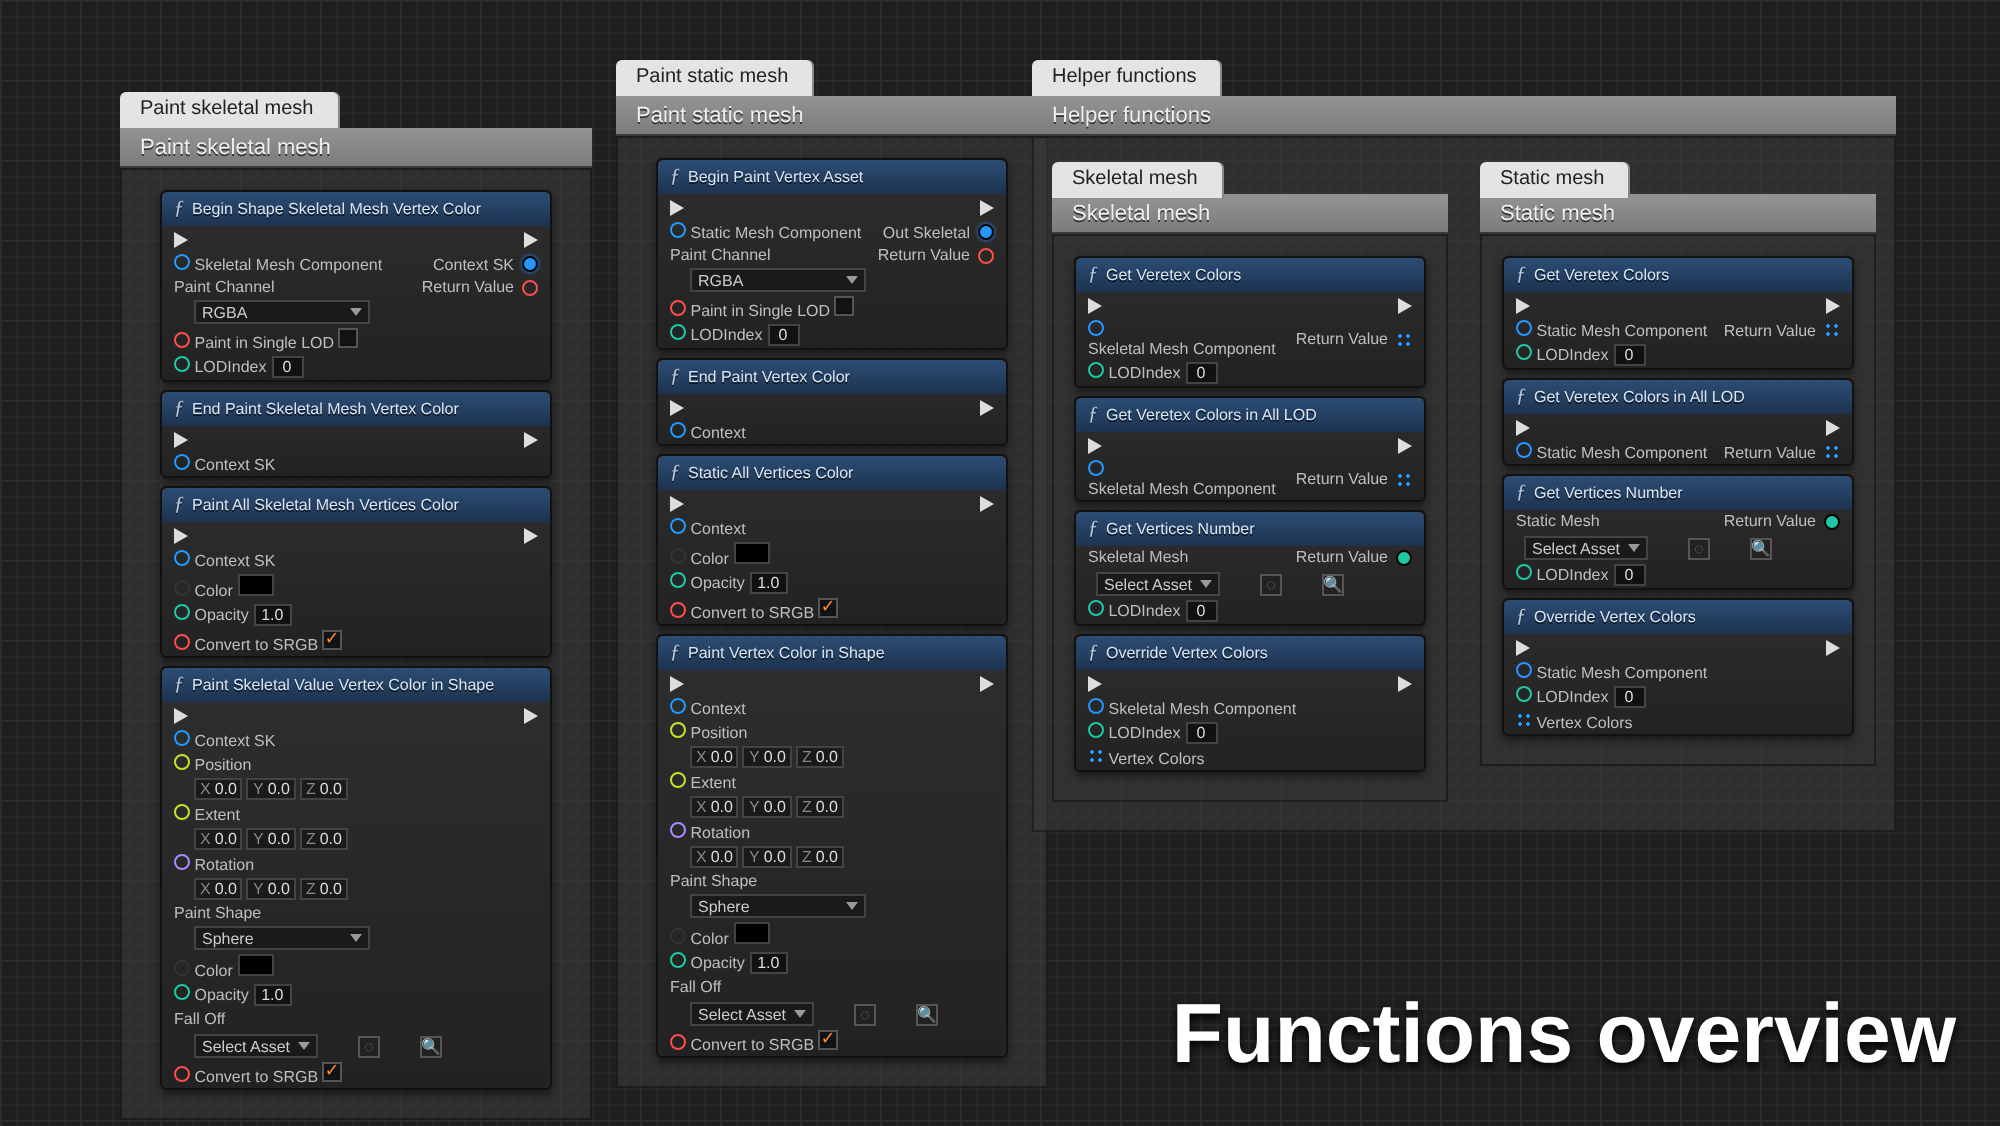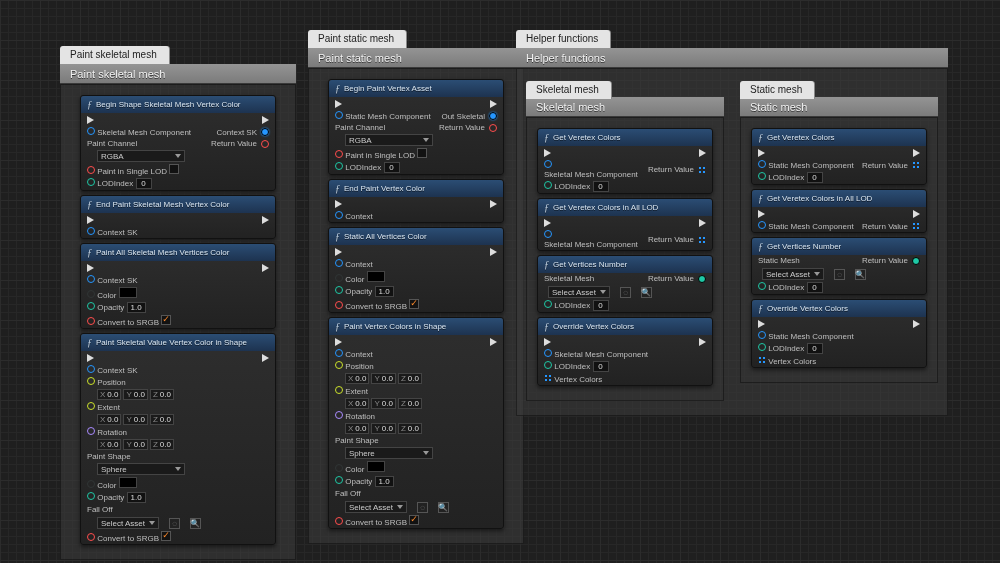--- a/index.html
+++ b/index.html
@@ -50,21 +50,21 @@
   .lbl { color:#bfbfbf; font-size:8px; white-space:nowrap;}
   .right { display:flex; align-items:center; gap:4px;}
   .sel { background:#1a1a1a; color:#ccc; height:12px; font-size:8px; border:1px solid #444; padding:0 3px; position:relative; min-width:88px; display:inline-flex; align-items:center; justify-content:space-between;}
   .sel::after { content:""; border-left:3px solid transparent; border-right:3px solid transparent; border-top:4px solid #999; margin-left:4px;}
   .numbox { background:#111; border:1px solid #444; color:#ddd; font-size:8px; height:11px; min-width:16px; padding:0 3px; display:inline-flex; align-items:center; justify-content:center;}
   .chk { width:10px; height:10px; background:#121212; border:1px solid #555; position:relative; display:inline-block;}
   .chk.on::after { content:"✓"; color:#ff8a2b; font-size:9px; position:absolute; top:-2px; left:0;}
   .xyz { display:flex; gap:2px;}
   .xyz .cell { display:flex; align-items:center; background:#1a1a1a; border:1px solid #444; height:11px; padding:0 2px; font-size:8px;}
   .xyz .cell span.k { color:#888; margin-right:2px;}
-  .assetbox { display:flex; align-items:center; gap:10px; margin-top:1px;}
+  .assetbox { display:flex; align-items:center; gap:20px; margin-top:1px;}
   .assetbox .sel { min-width:54px;}
   .assetbox .mini { width:11px;height:11px; background:#222; border:1px solid #555; display:inline-flex; align-items:center; justify-content:center; color:#888; font-size:8px;}
   .assetbox .mini.mag { color:#bbb;}
   .sub-block { position:relative; margin:6px 5px 4px 5px;}
   .sub-block .sec-tab { top:-16px;}
 </style>
 </head>
 <body>
 
 <div class="section" style="left:60px; top:48px; width:236px;margin-top:16px;">
@@ -322,21 +322,21 @@
           <div><span class="pin cyan"></span> <span class="lbl">Opacity</span> <span class="numbox">1.0</span></div>
         </div>
       <div class="row">
           <div><span class="pin red"></span> <span class="lbl">Convert to SRGB</span> <span class="chk on"></span></div>
         </div>
     </div>
 
     <div class="node nw">
       <div class="node-head">
           <span class="f">ƒ</span>
-          <span>Paint Vertex Colors in Shape</span>
+          <span>Paint Vertex Color in Shape</span>
         </div>
       <div class="exec-row">
           <div class="exec in"></div>
           <div class="exec out"></div>
         </div>
       <div class="row">
           <div><span class="pin bluee"></span> <span class="lbl">Context</span></div>
         </div>
       <div class="row">
           <div><span class="pin yel"></span> <span class="lbl">Position</span></div>
@@ -616,13 +616,14 @@
             </div>
         </div>
 
       </div>
     </div>
 
   </div>
 </div>
 
 <div class="big-title">
+  <div class="line1">Functions overview</div>
 </div>
 
 </body></html>

